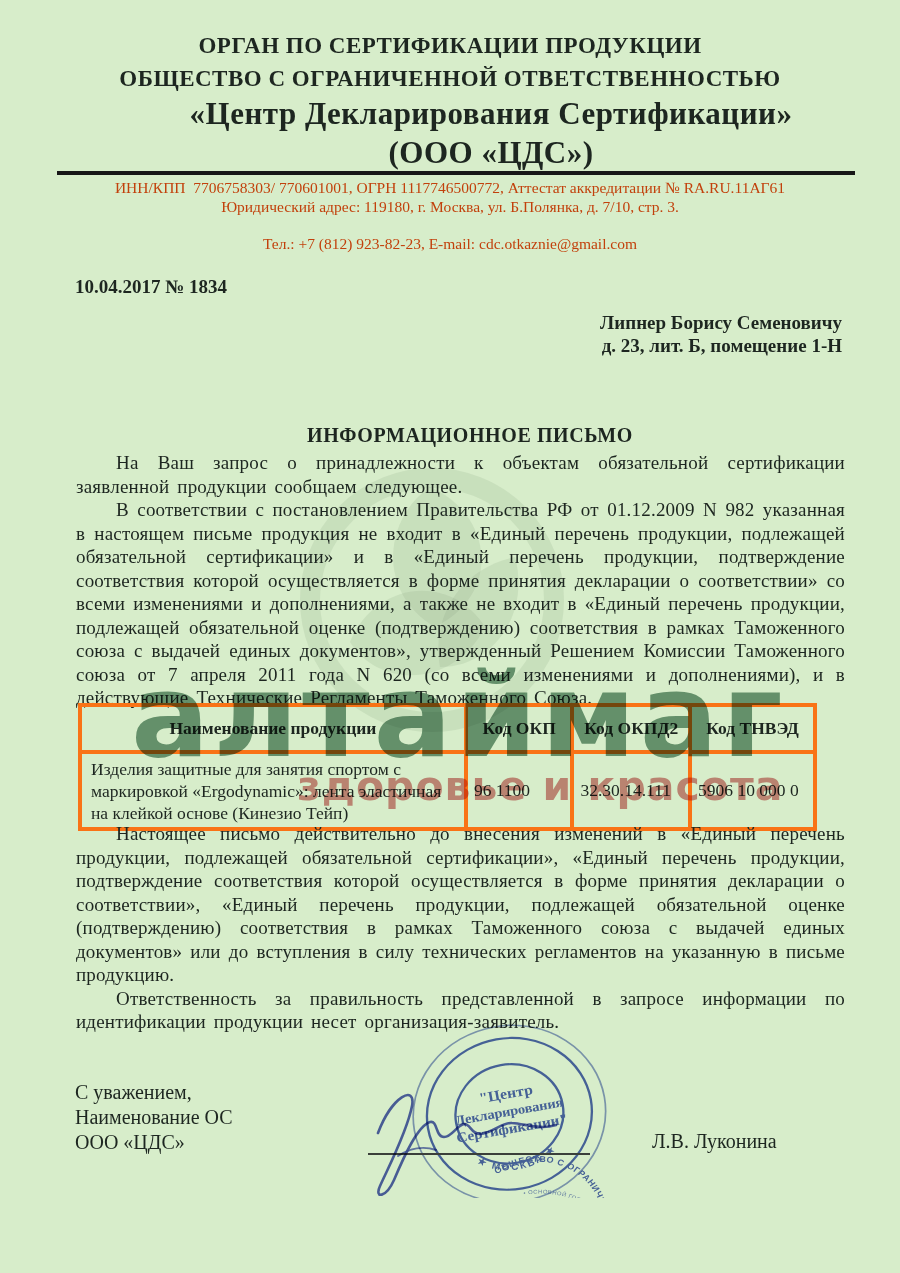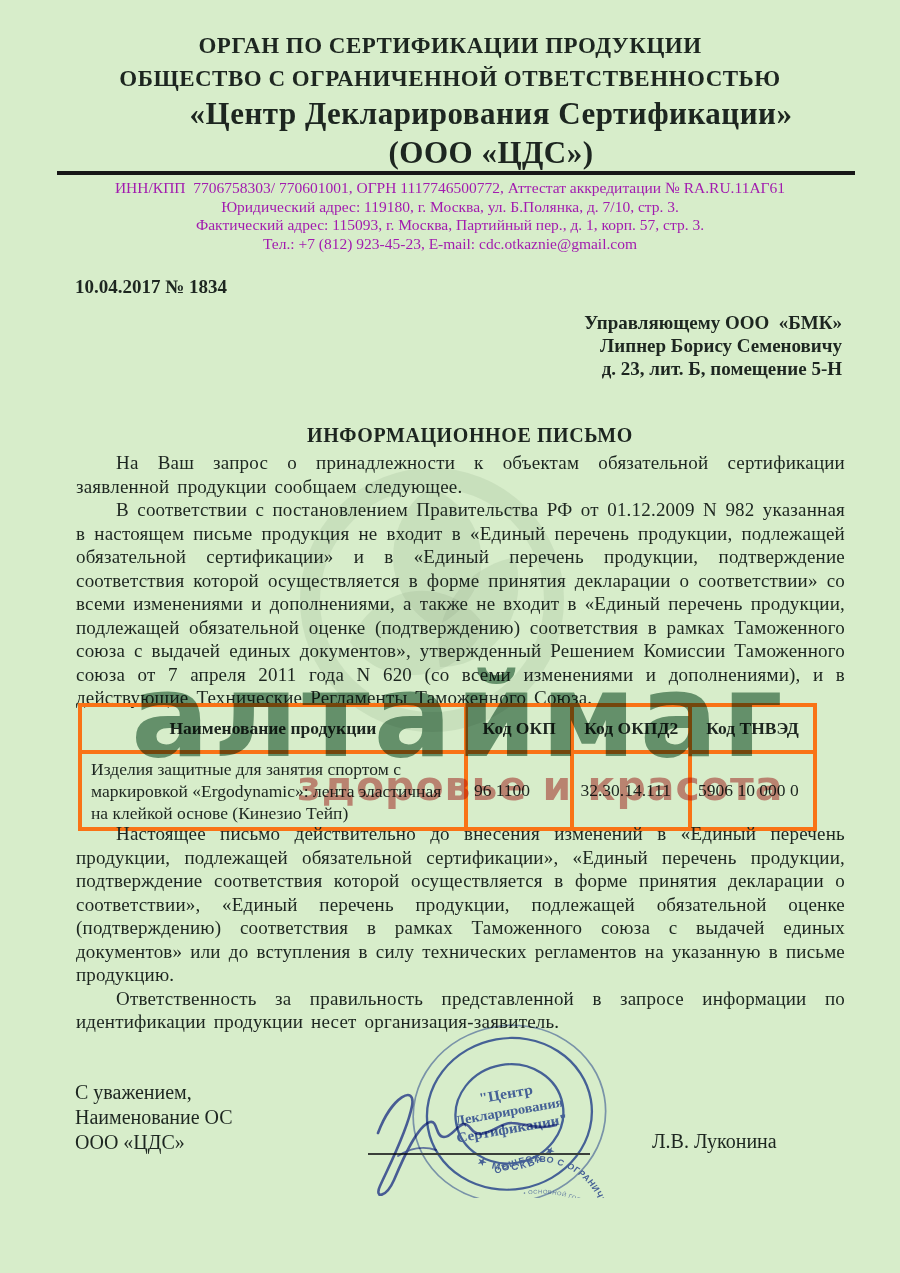--- a/index.html
+++ b/index.html
@@ -7,21 +7,21 @@
     position:relative; width:900px; height:1273px;
     background:#d7edca; overflow:hidden;
     font-family:"Liberation Serif", serif; color:#1d2620;
   }
   .abs{position:absolute;}
   
   .head-line{left:0;width:100%;text-align:center;font-weight:bold;letter-spacing:.5px;}
   .hl-small{font-size:23px;}
   .hl-big{font-size:31px;padding-left:41px;}
   .head-rule{left:57px;top:171px;width:798px;height:4px;background:#171717;}
-  .req-line{left:0;width:100%;text-align:center;font-size:15.5px;white-space:pre;color:#a21caf;}
+  .req-line{left:0;width:100%;text-align:center;font-size:15.5px;white-space:pre;color:#c2410c;}
   
   .ref{left:75px;top:276px;font-size:19px;font-weight:bold;}
   .addr{right:58px;top:311px;text-align:right;font-weight:bold;font-size:19px;line-height:23px;}
   .addr div{white-space:pre;}
   
   .doc-title{left:0;top:424px;width:100%;text-align:center;font-weight:bold;font-size:20px;letter-spacing:.6px;padding-left:20px;}
   .body-text{left:76px;width:769px;font-size:19px;line-height:23.5px;text-align:justify;word-spacing:3px;letter-spacing:.2px;}
   .body-text p{margin:0;text-indent:40px;}
   .blk-1{top:451px;}
   .blk-2{top:822px;}
@@ -61,28 +61,26 @@
     </g>
   </svg>
 
   <div class="abs head-line hl-small" style="top:33px">ОРГАН ПО СЕРТИФИКАЦИИ ПРОДУКЦИИ</div>
   <div class="abs head-line hl-small" style="top:66px">ОБЩЕСТВО С ОГРАНИЧЕННОЙ ОТВЕТСТВЕННОСТЬЮ</div>
   <div class="abs head-line hl-big" style="top:96px">«Центр Декларирования Сертификации»</div>
   <div class="abs head-line hl-big" style="top:135px">(ООО «ЦДС»)</div>
   <div class="abs head-rule"></div>
   <div class="abs req-line" style="top:179px">ИНН/КПП  7706758303/ 770601001, ОГРН 1117746500772, Аттестат аккредитации № RA.RU.11АГ61</div>
   <div class="abs req-line" style="top:198px">Юридический адрес: 119180, г. Москва, ул. Б.Полянка, д. 7/10, стр. 3.</div>
-  <div class="abs req-line" style="top:216px">Фактический адрес: 115093, г. Москва, Партийный пер., д. 1, корп. 57, стр. 3.</div>
-  <div class="abs req-line" style="top:235px">Тел.: +7 (812) 923-45-23, E-mail: cdc.otkaznie@gmail.com</div>
+  <div class="abs req-line" style="top:235px">Тел.: +7 (812) 923-82-23, E-mail: cdc.otkaznie@gmail.com</div>
 
   <div class="abs ref">10.04.2017 № 1834</div>
   <div class="abs addr">
-    <div>Управляющему ООО  «БМК»</div>
     <div>Липнер Борису Семеновичу</div>
-    <div>д. 23, лит. Б, помещение 5-Н</div>
+    <div>д. 23, лит. Б, помещение 1-Н</div>
   </div>
 
   <div class="abs doc-title">ИНФОРМАЦИОННОЕ ПИСЬМО</div>
 
   <div class="abs body-text blk-1">
     <p>На Ваш запрос о принадлежности к объектам обязательной сертификации заявленной продукции сообщаем следующее.</p>
     <p>В соответствии с постановлением Правительства РФ от 01.12.2009 N 982 указанная в настоящем письме продукция не входит в «Единый перечень продукции, подлежащей обязательной сертификации» и в «Единый перечень продукции, подтверждение соответствия которой осуществляется в форме принятия декларации о соответствии» со всеми изменениями и дополнениями, а также не входит в «Единый перечень продукции, подлежащей обязательной оценке (подтверждению) соответствия в рамках Таможенного союза с выдачей единых документов», утвержденный Решением Комиссии Таможенного союза от 7 апреля 2011 года N 620 (со всеми изменениями и дополнениями), и в действующие Технические Регламенты Таможенного Союза.</p>
   </div>
 
   <table class="abs ptable">

